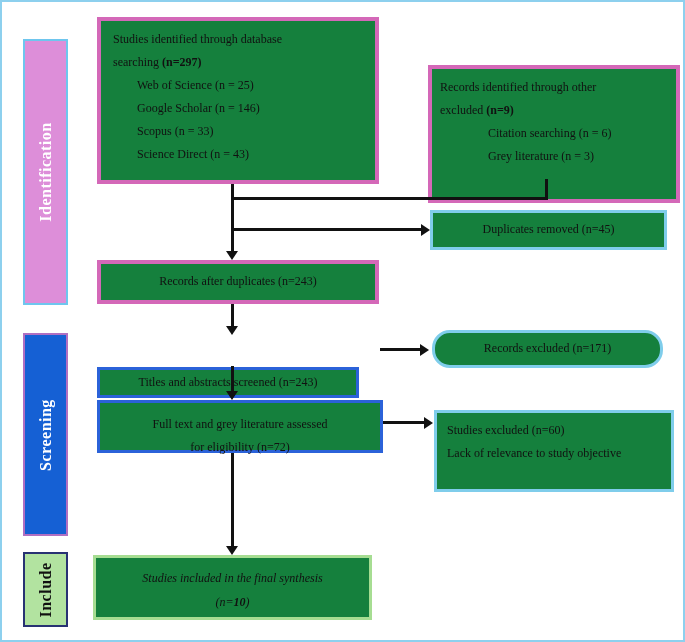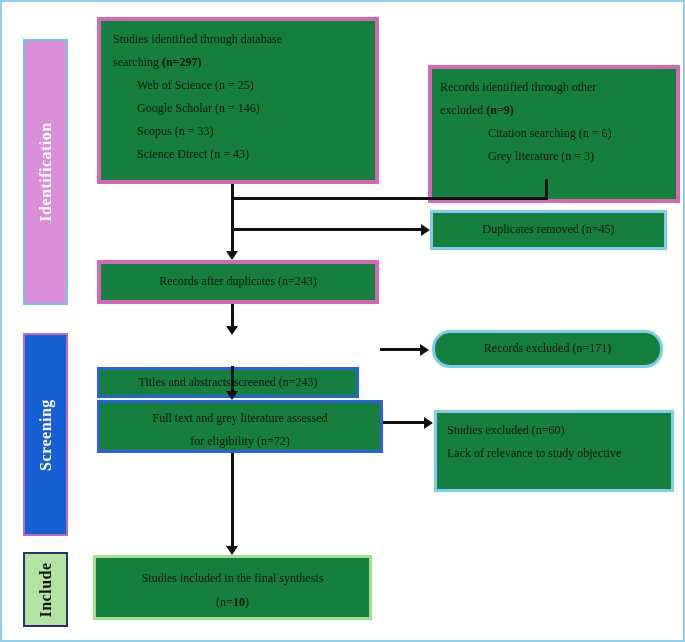--- a/index.html
+++ b/index.html
@@ -16,21 +16,21 @@
   .box {
     position:absolute;
     box-sizing:border-box;
     background:#15803d;
     font-size:12px;
     line-height:23px;
   }
   .pink   { border:4px solid #d468b8; }
   .blue   { border:3px solid #2b62d9; }
   .lblue  { border:3px solid #7fcdeb; }
-  .green  { border:3px solid #a6dd92; }
+  .green  { border:3px solid #a6dd92;font-style:italic; }
   .center { text-align:center; }
   .bold   { font-weight:bold; }
   .indent1 { padding-left:24px; }
   .indent2 { padding-left:48px; }
 
   .sidebar {
     position:absolute;
     box-sizing:border-box;
     display:flex; align-items:center; justify-content:center;
   }
@@ -91,21 +91,21 @@
   </div>
 
   <div class="box lblue center" style="left:428px; top:208px; width:237px; height:40px; line-height:33px;">Duplicates removed (n=45)</div>
 
   <div class="box pink center" style="left:95px; top:258px; width:282px; height:44px; line-height:35px;">Records after duplicates (n=243)</div>
 
   <div class="box blue center" style="left:95px; top:333px; width:262px; height:31px; line-height:24px;margin-top:32px;">Titles and abstracts screened (n=243)</div>
 
   <div class="box lblue center" style="left:430px; top:328px; width:231px; height:38px; line-height:31px;border-radius:18px;">Records excluded (n=171)</div>
 
-  <div class="box blue center" style="left:95px; top:398px; width:286px; height:53px; padding-top:4px;">
+  <div class="box blue center" style="left:95px; top:398px; width:286px; height:53px; padding-top:10px;">
     <div>Full text and grey literature assessed</div>
     <div>for eligibility (n=72)</div>
   </div>
 
   <div class="box lblue" style="left:432px; top:384px; width:240px; height:82px; padding:6px 10px 0 10px;margin-top:24px;">
     <div>Studies excluded (n=60)</div>
     <div>Lack of relevance to study objective</div>
   </div>
 
   <div class="box green center" style="left:91px; top:553px; width:279px; height:65px; padding-top:8px; line-height:24px;">

